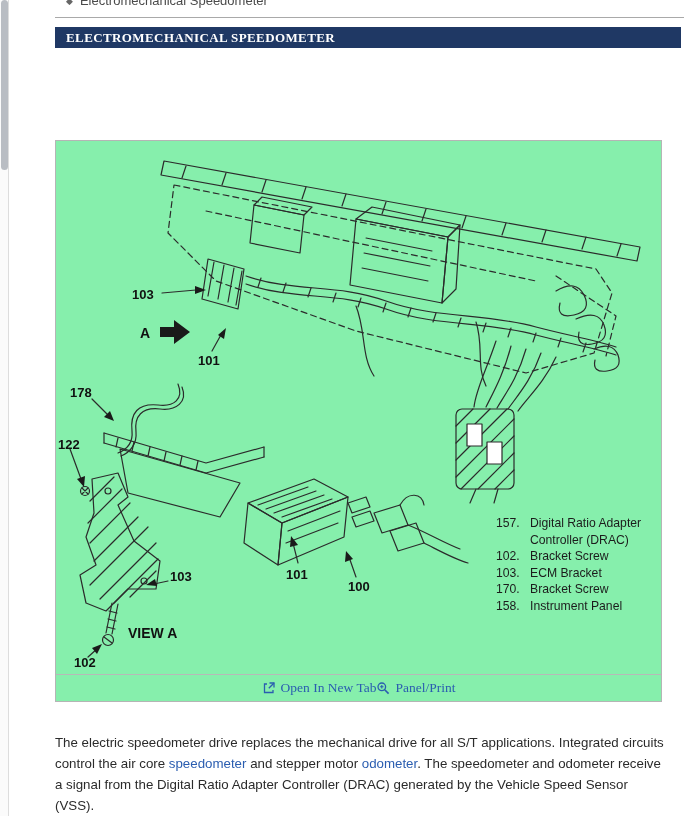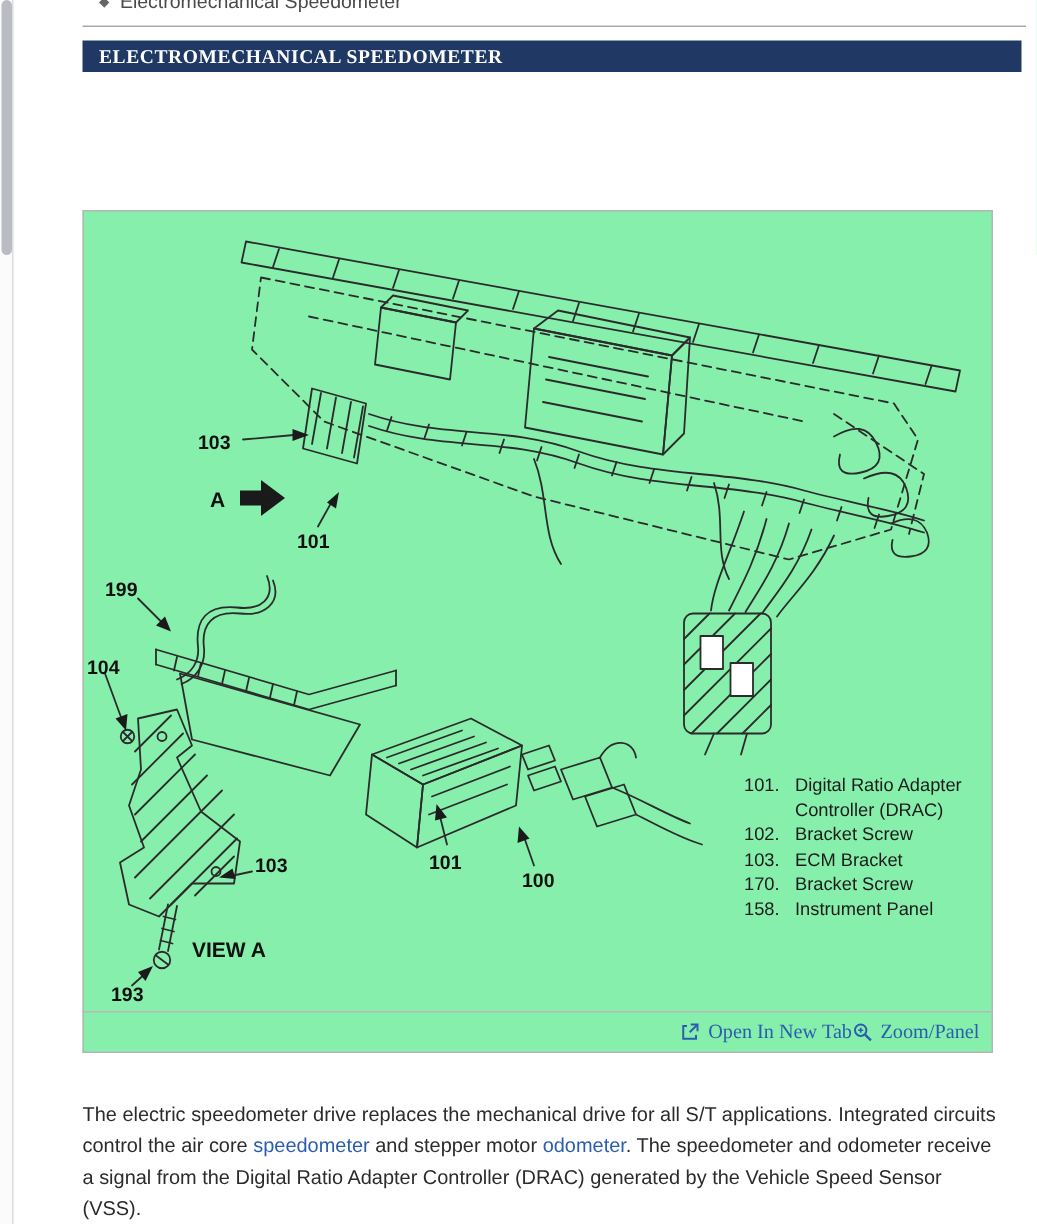--- a/index.html
+++ b/index.html
@@ -45,21 +45,21 @@
   .legend {
     position:absolute; left:440px; top:374px; width:170px;
     font-size:12.2px; line-height:16.5px; color:#1c1c1c;
   }
   .legend-row { display:flex; }
   .legend-num { width:34px; flex:0 0 34px; }
   .legend-text { flex:1; }
   .figure-footer {
     position:absolute; left:0; right:0; bottom:0; height:26px;
     border-top:1px solid #b8b8b8; display:flex; align-items:center;
-    justify-content:flex-end; padding:0 8px;
+    justify-content:center; padding:0 8px;
     font-family:"Liberation Serif", serif; font-size:13.5px;
   }
   .fig-link {
     color:var(--link,#2a5db0); text-decoration:none; display:flex;
     align-items:center; gap:5px; cursor:pointer;
   }
   
   .body-paragraph {
     position:absolute; left:55px; top:719px; width:612px;
     font-size:13.3px; line-height:21px; color:#2b2b2b;
@@ -201,31 +201,31 @@
         <polygon points="46,503 41,513 36,507"></polygon>
         <polygon points="235,395 242,404 234,406"></polygon>
         <polygon points="290,410 297,418 289,421"></polygon>
         <polygon points="104,186 118,186 118,179 134,191 118,203 118,196 104,196"></polygon>
       </g>
     </svg>
 
     <span class="callout" style="left:76px; top:146px;">103</span>
     <span class="callout big" style="left:84px; top:184px;">A</span>
     <span class="callout" style="left:142px; top:212px;">101</span>
-    <span class="callout" style="left:14px; top:244px;">199</span>
-    <span class="callout" style="left:2px; top:296px;">104</span>
+    <span class="callout" style="left:14px; top:244px;">178</span>
+    <span class="callout" style="left:2px; top:296px;">122</span>
     <span class="callout" style="left:114px; top:428px;">103</span>
     <span class="callout big" style="left:72px; top:484px;">VIEW A</span>
-    <span class="callout" style="left:18px; top:514px;">193</span>
+    <span class="callout" style="left:18px; top:514px;">102</span>
     <span class="callout" style="left:230px; top:426px;">101</span>
     <span class="callout" style="left:292px; top:438px;">100</span>
 
     <div class="legend">
       <div class="legend-row">
-        <span class="legend-num">101.</span>
+        <span class="legend-num">157.</span>
         <span class="legend-text">Digital Ratio Adapter Controller  (DRAC)</span>
       </div>
       <div class="legend-row">
         <span class="legend-num">102.</span>
         <span class="legend-text">Bracket Screw</span>
       </div>
       <div class="legend-row">
         <span class="legend-num">103.</span>
         <span class="legend-text">ECM Bracket</span>
       </div>
@@ -247,21 +247,21 @@
           <path d="M12,2 L6.8,7.2"></path>
         </svg>
         <span>Open In New Tab</span>
       </a>
       <a class="fig-link">
         <svg width="14" height="14" viewBox="0 0 14 14" stroke="currentColor" fill="none" stroke-width="1.3">
           <circle cx="5.8" cy="5.8" r="3.8"></circle>
           <path d="M8.7,8.7 L12.6,12.6" stroke-width="1.6"></path>
           <path d="M5.8,4.1 V7.5 M4.1,5.8 H7.5" stroke-width="1.1"></path>
         </svg>
-        <span>Zoom/Panel</span>
+        <span>Panel/Print</span>
       </a>
     </div>
   </div>
 
   <p class="body-paragraph">
     <span>The electric speedometer drive replaces the mechanical drive for all S/T applications. Integrated circuits control the air core </span><span class="seg-link">speedometer</span><span> and stepper motor </span><span class="seg-link">odometer</span><span>. The speedometer and odometer receive a signal from the Digital Ratio Adapter Controller </span><span class="seg-bold">(DRAC)</span><span> generated by the Vehicle Speed Sensor </span><span class="seg-bold">(VSS)</span><span>.</span>
   </p>
 
 </div>
 

